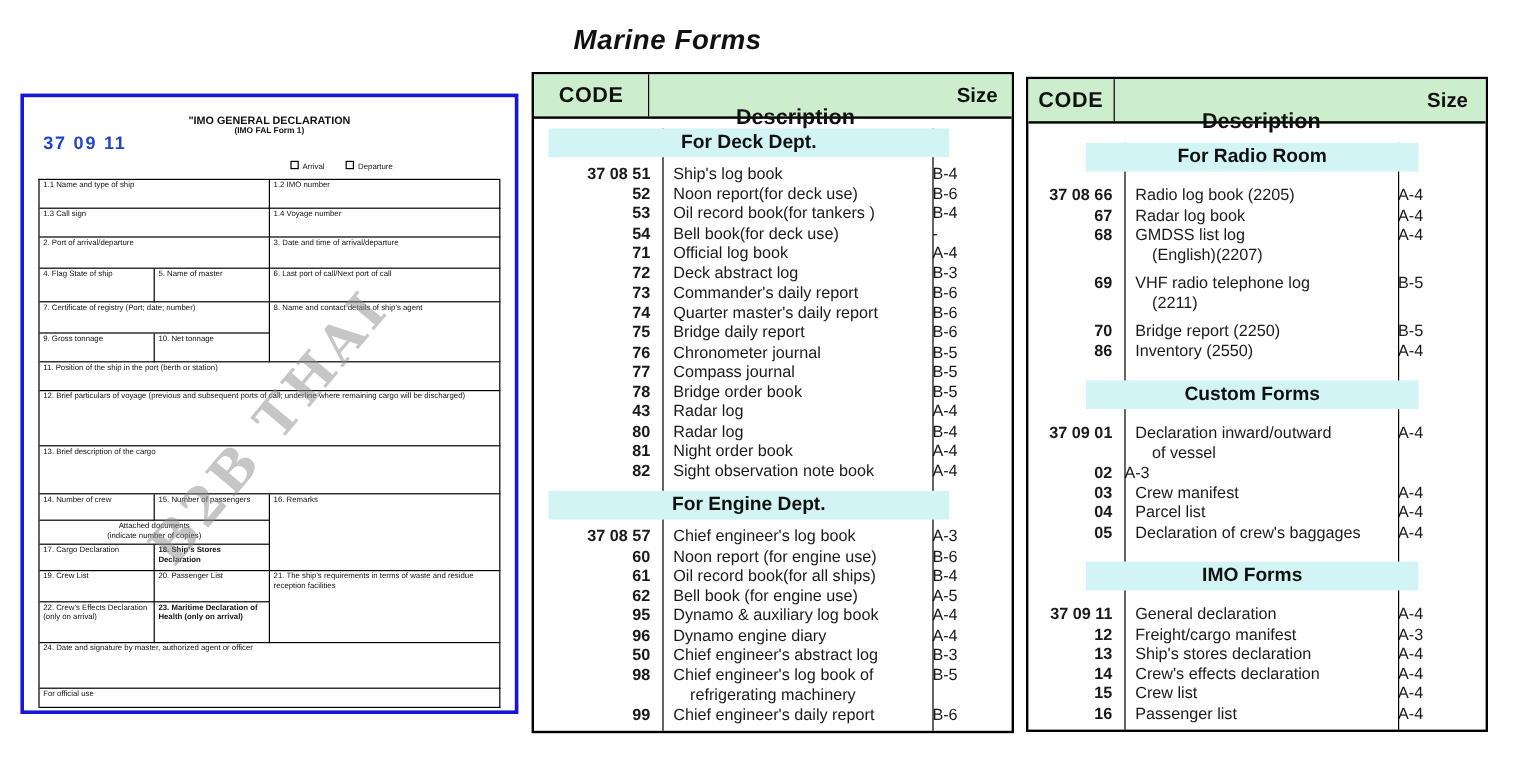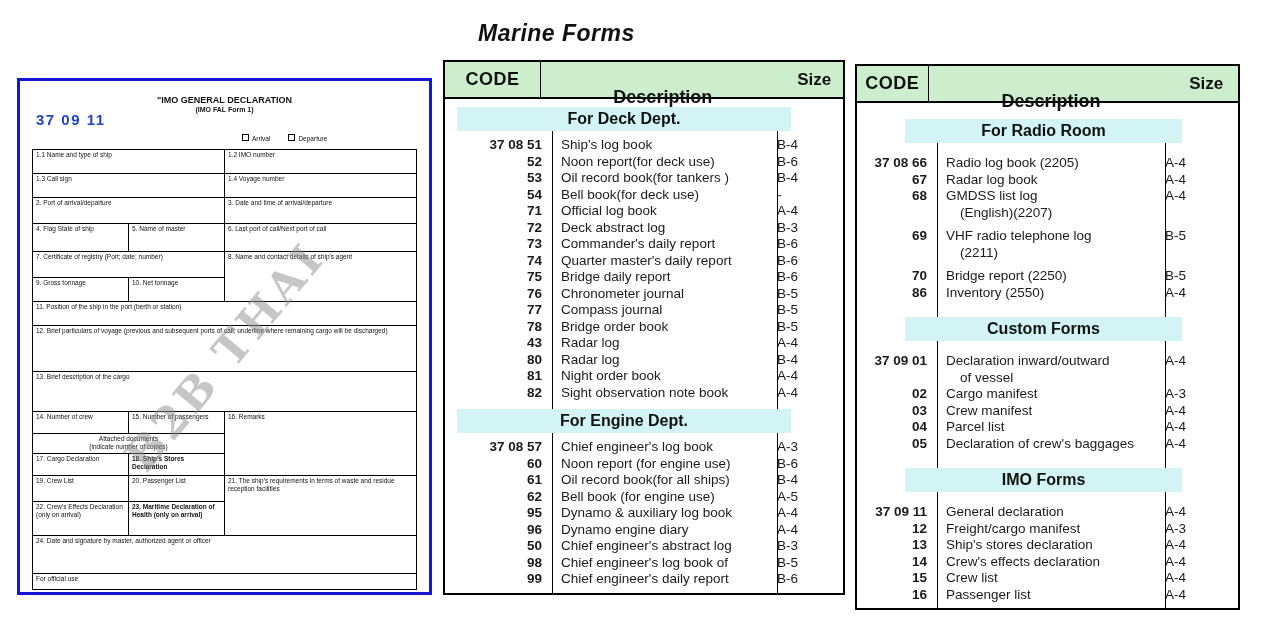--- a/index.html
+++ b/index.html
@@ -317,20 +317,21 @@
           <div class="c-code">50</div>
           <div class="c-desc">
             <div>Chief engineer's abstract log</div>
           </div>
           <div class="c-size">B-3</div>
         </div>
         <div class="trow">
           <div class="c-code">98</div>
           <div class="c-desc">
             <div>Chief engineer's log book of</div>
+            <div class="desc2">refrigerating machinery</div>
           </div>
           <div class="c-size">B-5</div>
         </div>
         <div class="trow">
           <div class="c-code">99</div>
           <div class="c-desc">
             <div>Chief engineer's daily report</div>
           </div>
           <div class="c-size">B-6</div>
         </div>
@@ -393,23 +394,20 @@
         <div class="trow">
           <div class="c-code">37 09 01</div>
           <div class="c-desc">
             <div>Declaration inward/outward</div>
             <div class="desc2">of vessel</div>
           </div>
           <div class="c-size">A-4</div>
         </div>
         <div class="trow">
           <div class="c-code">02</div>
-          <div class="c-desc">
-            <div>Cargo manifest</div>
-          </div>
           <div class="c-size">A-3</div>
         </div>
         <div class="trow">
           <div class="c-code">03</div>
           <div class="c-desc">
             <div>Crew manifest</div>
           </div>
           <div class="c-size">A-4</div>
         </div>
         <div class="trow">

